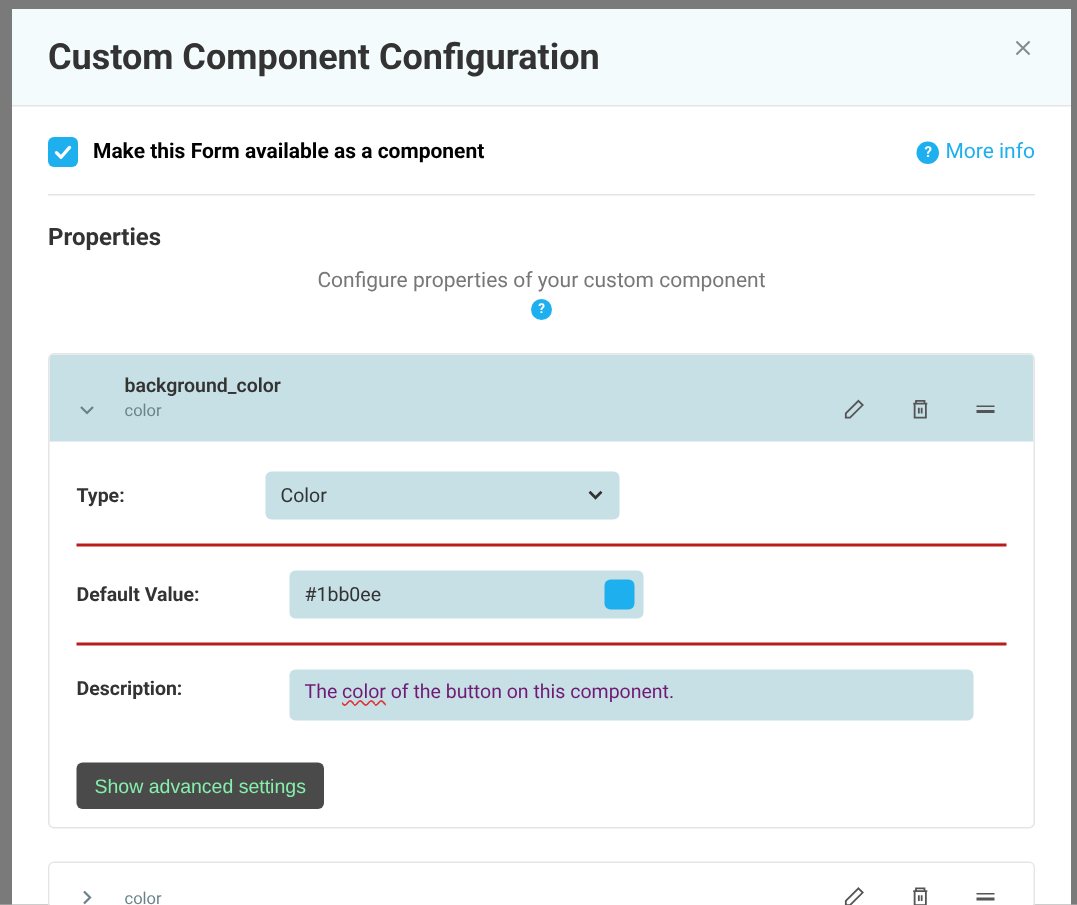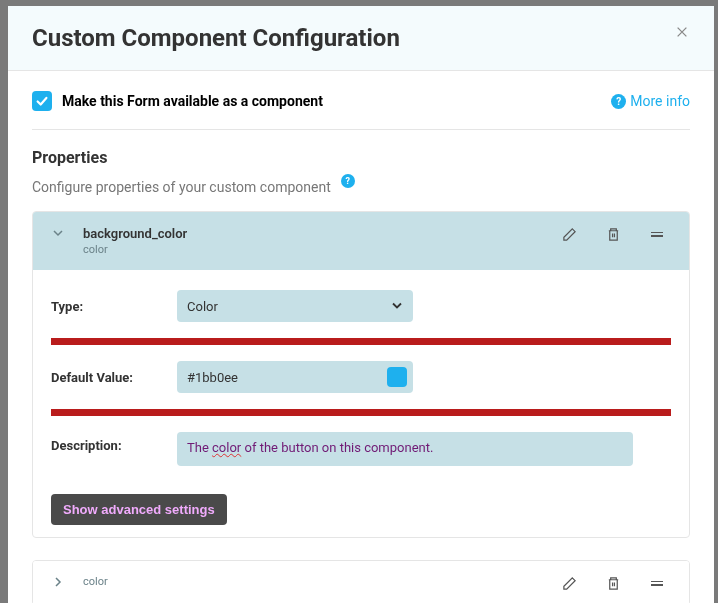--- a/index.html
+++ b/index.html
@@ -12,51 +12,51 @@
 .close-icon svg { width: 14px; height: 14px; }
 .modal-body { padding: 20px 24px; overflow-y: auto; height: calc(100% - 65px); }
 .top-row { display: flex; align-items: center; justify-content: space-between; padding-bottom: 18px; border-bottom: 1px solid #e5e5e5; margin-bottom: 18px; }
 .checkbox-row { display: flex; align-items: center; gap: 10px; }
 .checkbox { width: 20px; height: 20px; border-radius: 4px; background: #1eb0ee; display: flex; align-items: center; justify-content: center; color: #fff; cursor: pointer; }
 .checkbox svg { width: 14px; height: 14px; }
 .checkbox-label { font-size: 14px; font-weight: 700; color: #000000; }
 .more-info { display: flex; align-items: center; gap: 4px; color: #1eb0ee; font-size: 14px; cursor: pointer; }
 .more-info .qmark { width: 15px; height: 15px; border-radius: 50%; background: #1eb0ee; color: #fff; font-size: 10px; font-weight: 700; display: flex; align-items: center; justify-content: center; }
 .section-title { font-size: 16px; font-weight: 700; color: #333; margin-bottom: 12px; }
-.section-desc-row { display: flex; align-items: center; gap: 10px; margin-bottom: 16px; }
+.section-desc-row { display: flex; align-items: center; gap: 10px; margin-bottom: 16px; flex-direction: column; }
 .section-desc { font-size: 14px; color: #777; }
 .info-badge { width: 14px; height: 14px; border-radius: 50%; background: #1eb0ee; color: #fff; font-size: 9px; font-weight: 700; display: flex; align-items: center; justify-content: center; position: relative; top: -6px; }
 .property-card { border: 1px solid #e5e5e5; border-radius: 4px; margin-bottom: 22px; overflow: hidden; }
-.property-header { background: #c6e0e6; padding: 14px 18px; display: flex; align-items: flex-start; }
+.property-header { background: #c6e0e6; padding: 14px 18px; display: flex; align-items: flex-end; }
 .prop-chevron { width: 14px; height: 14px; color: #6b8289; margin-right: 18px; cursor: pointer; display: flex; align-items: center; justify-content: center; }
 .prop-chevron svg { width: 12px; height: 12px; }
 .prop-name-area { flex: 1; display: flex; flex-direction: column; gap: 2px; }
 .prop-name { font-size: 13px; font-weight: 600; color: #333; }
 .prop-type { font-size: 11px; color: #6b8289; }
 .prop-actions { display: flex; align-items: center; gap: 28px; color: #555; margin-right: 6px; }
 .action-icon { width: 16px; height: 16px; cursor: pointer; display: flex; align-items: center; justify-content: center; }
 .action-icon svg { width: 15px; height: 15px; }
 .drag-lines { display: flex; flex-direction: column; gap: 2px; }
 .drag-lines span { display: block; width: 12px; height: 1.5px; background: #555; }
 .property-body { padding: 20px 18px 16px 18px; }
 .form-row { display: flex; align-items: center; padding-bottom: 16px; }
-.form-row + .form-row { border-top: 7px solid #b91c1c; padding-top: 16px; }
+.form-row + .form-row { border-top: 2px solid #b91c1c; padding-top: 16px; gap: 16px; }
 .form-label { width: 126px; font-size: 13px; font-weight: 700; color: #333; flex-shrink: 0; }
 .select-wrap { position: relative; width: 236px; }
 .select-field { width: 100%; height: 32px; background: #c6e0e6; border: none; border-radius: 4px; padding: 0 30px 0 10px; font-size: 13px; color: #333; display: flex; align-items: center; cursor: pointer; }
 .select-caret { position: absolute; right: 10px; top: 50%; transform: translateY(-50%); color: #333; }
 .select-caret svg { width: 12px; height: 12px; }
 .input-wrap { position: relative; width: 236px; }
 .text-field { width: 100%; height: 32px; background: #c6e0e6; border: none; border-radius: 4px; padding: 0 36px 0 10px; font-size: 13px; color: #333; display: flex; align-items: center; }
 .color-swatch { position: absolute; right: 6px; top: 50%; transform: translateY(-50%); width: 20px; height: 20px; border-radius: 4px; background: #1eb0ee; cursor: pointer; }
 .textarea-wrap { position: relative; flex: 1; max-width: 456px; }
 .textarea { width: 100%; min-height: 34px; background: #c6e0e6; border: none; border-radius: 4px; padding: 7px 16px 7px 10px; font-size: 13px; color: #701a75; line-height: 1.4; resize: both; font-family: inherit; }
 .textarea::-webkit-resizer { background: transparent; }
 .wavy { text-decoration: underline wavy #d33; text-decoration-thickness: 1px; }
-.adv-btn { display: inline-block; background: #4a4a4a; color: #f0abfc; border: none; border-radius: 4px; padding: 8px 12px; font-size: 13px; font-weight: 700; cursor: pointer; margin-top: 12px; margin-left: 18px; margin-bottom: 12px; }
+.adv-btn { display: inline-block; background: #4a4a4a; color: #86efac; border: none; border-radius: 4px; padding: 8px 12px; font-size: 13px; font-weight: 400; cursor: pointer; margin-top: 12px; margin-left: 18px; margin-bottom: 12px; }
 .property-card.collapsed { margin-bottom: 16px; }
 </style>
 </head>
 <body>
 
 <div class="modal-backdrop"></div>
 <div class="modal">
 
   <div class="modal-header">
     <div class="modal-title">Custom Component Configuration</div>

